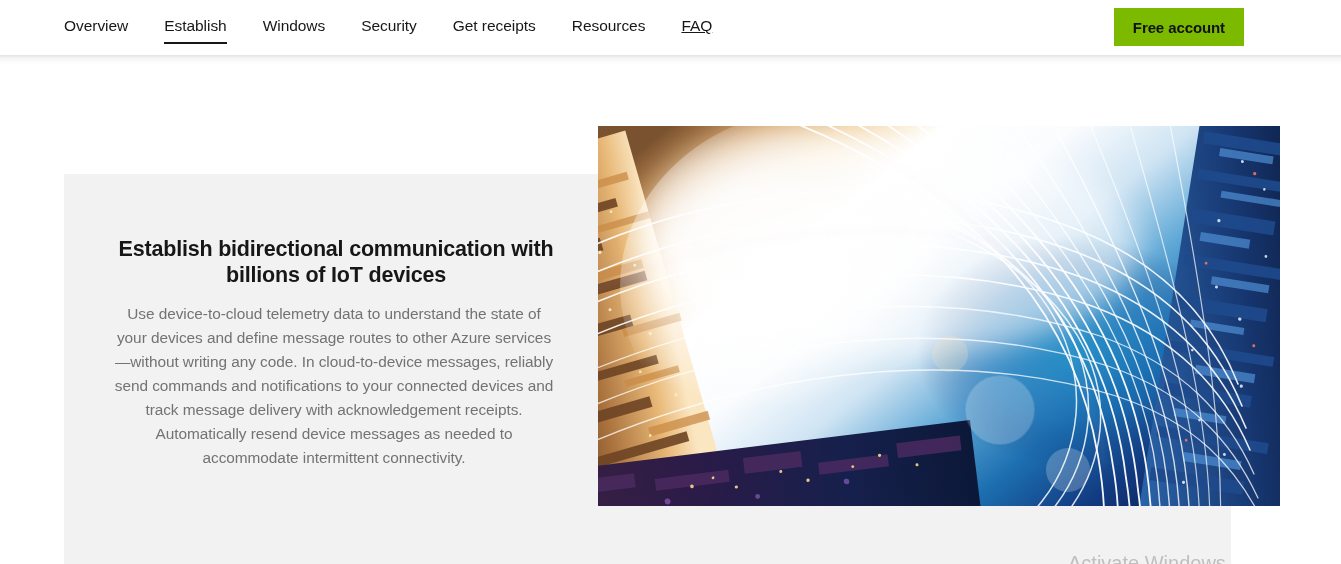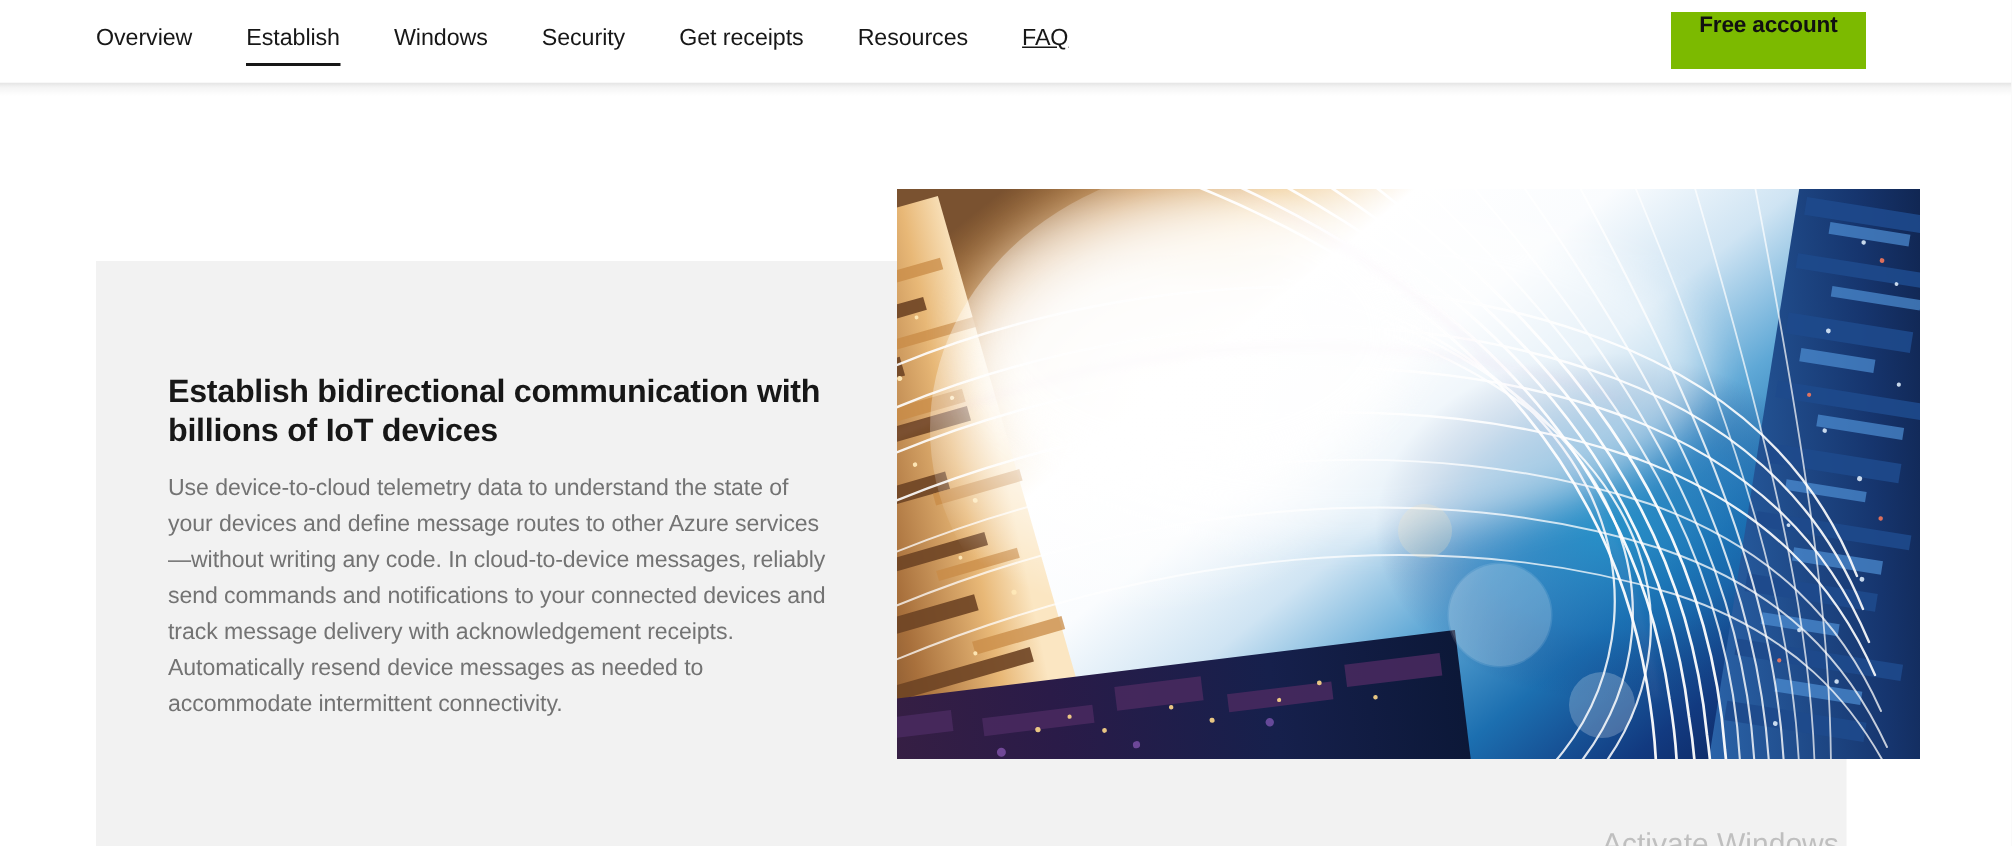--- a/index.html
+++ b/index.html
@@ -83,21 +83,21 @@
     padding: 0 19px;
     background: #7CBA00;
     color: #111111;
     border: none;
     font-family: "Liberation Sans", sans-serif;
     font-size: 15px;
     font-weight: bold;
     letter-spacing: -0.1px;
     cursor: pointer;
     display: flex;
-    align-items: flex-start;
+    align-items: center;
     justify-content: center;
   }
 
   
   .content {
     position: absolute;
     left: 0;
     top: 55px;
     width: 1341px;
     height: 509px;
@@ -110,22 +110,23 @@
     left: 64px;
     top: 119px;            
     width: 1167px;         
     height: 434px;         
     background: #F2F2F2;
   }
 
   .text-col {
     position: absolute;
     left: 48px;            
-    top: 74px;             
+    top: 62px;             
     width: 448px;
+    text-align: center;
   }
 
   .headline {
     margin: 0;
     font-size: 21.5px;
     line-height: 26px;
     font-weight: bold;
     color: #171717;
     letter-spacing: -0.2px;
   }

